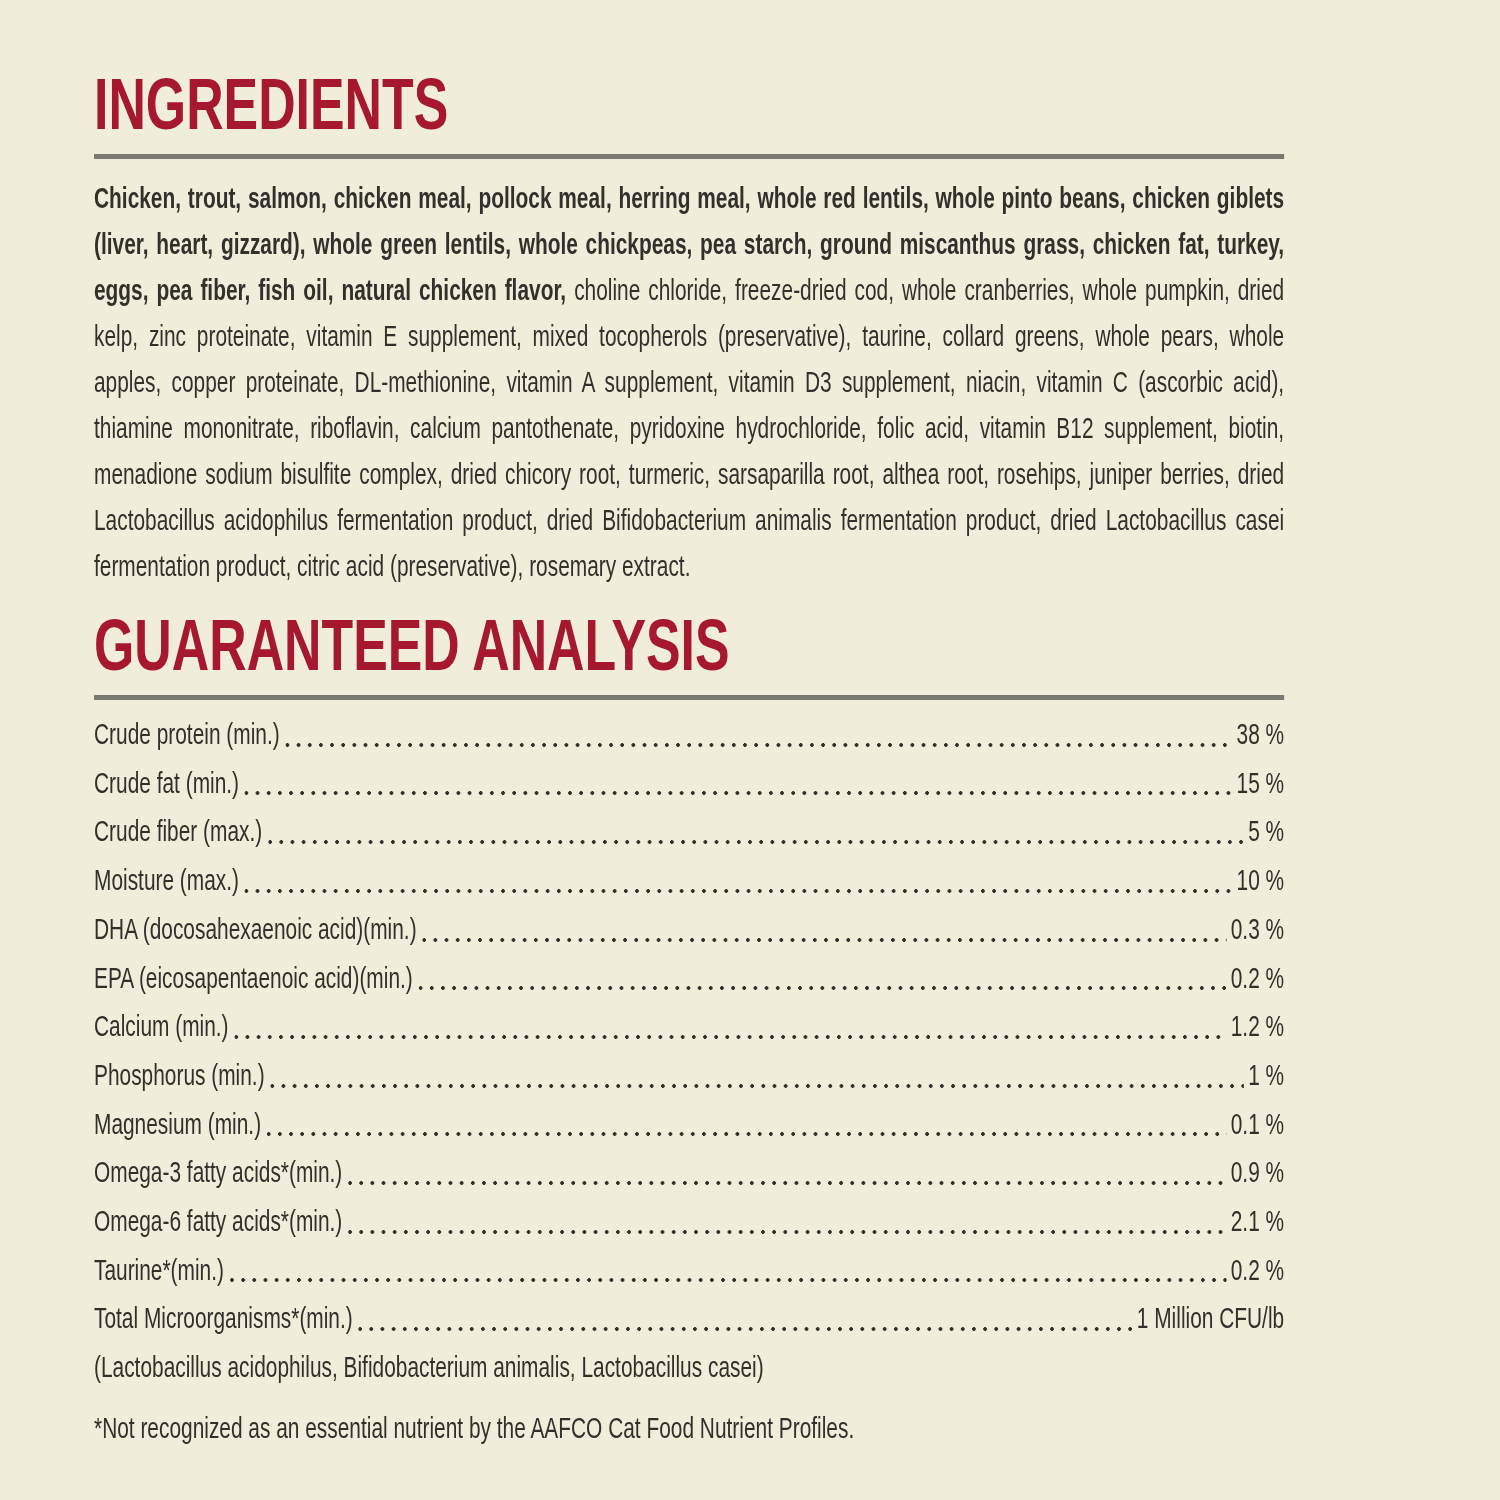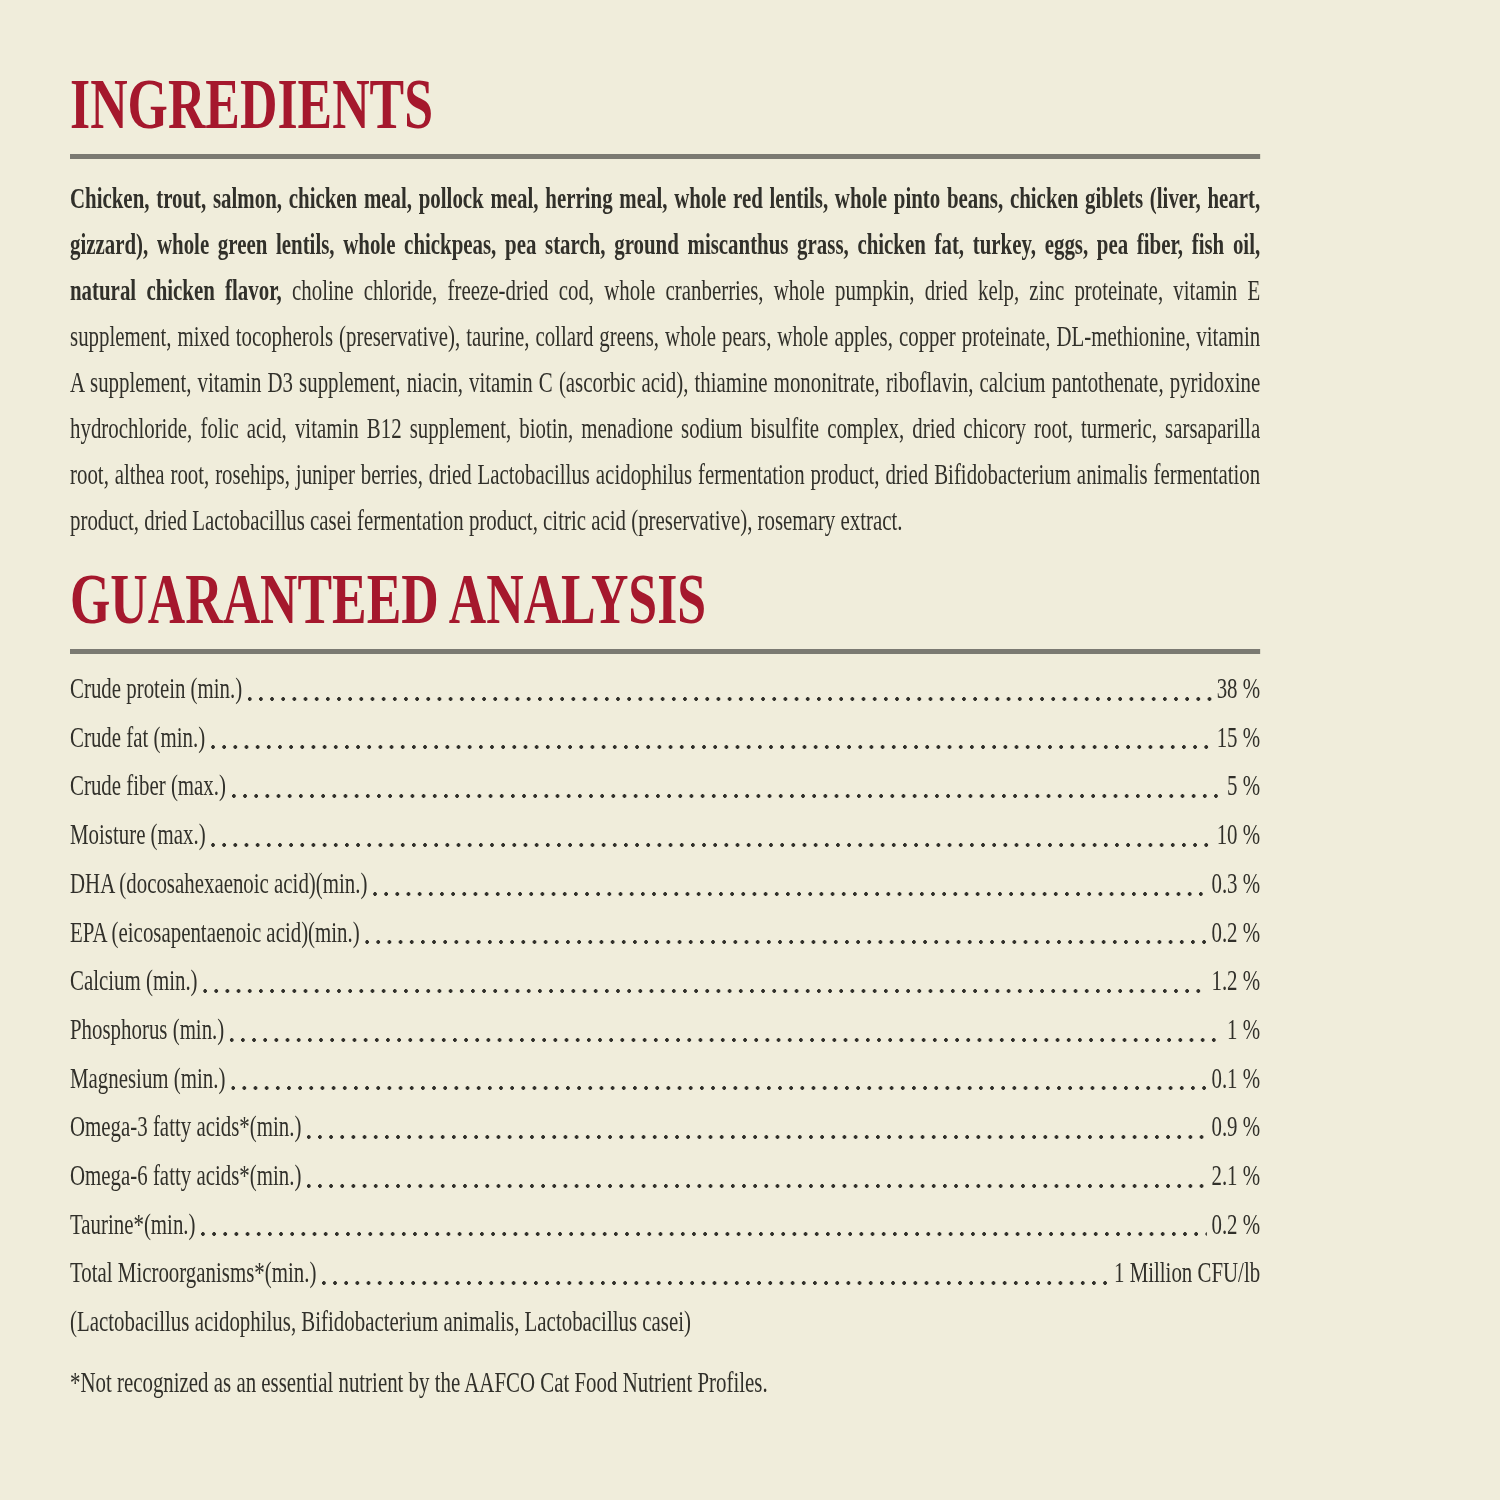--- a/index.html
+++ b/index.html
@@ -2,22 +2,22 @@
 <html style="--bg: #f0eddb; --accent: #a5182d; --text: #31302a; --rule: #7b7a72;"><head>
 <meta charset="utf-8">
 <style>
   :root{
     --bg:#f0eddb; --accent:#a5182d; --text:#31302a; --rule:#7b7a72;
   }
   *{box-sizing:border-box; margin:0; padding:0;}
   html,body{background:var(--bg);}
   .page{
     width:1500px; height:1500px; background:var(--bg);
-    padding:70px 155px 0 70px; overflow:hidden;
-    font-family:Liberation Serif, serif;
+    padding:70px 155px 0 94px; overflow:hidden;
+    font-family:Liberation Sans, sans-serif;
     color:var(--text);
   }
   
   .content{
     width:1653px;
     transform:scaleX(0.72);
     transform-origin:left top;
   }
   .section-title{
     font-size:72px; line-height:68px; font-weight:700;

